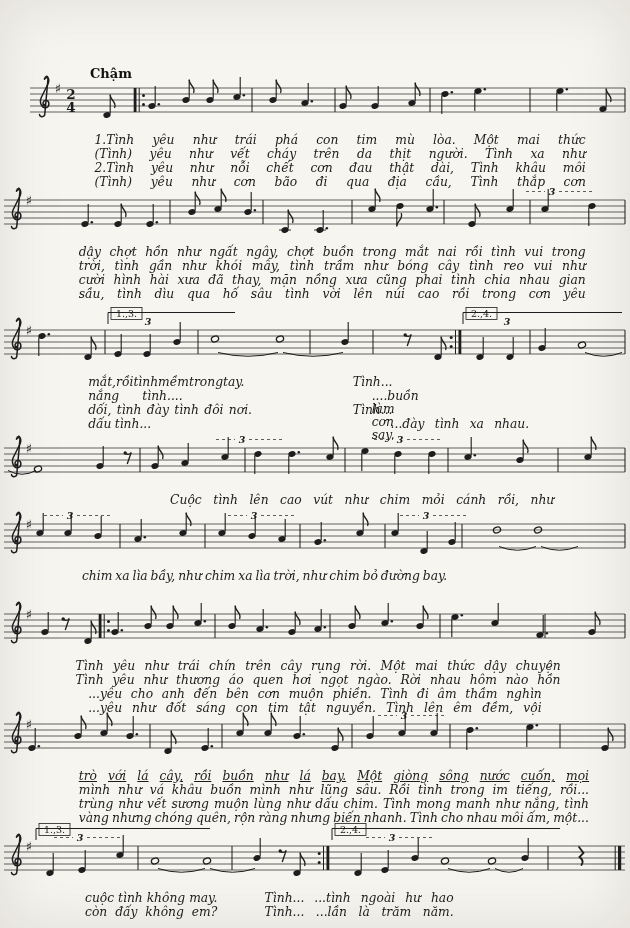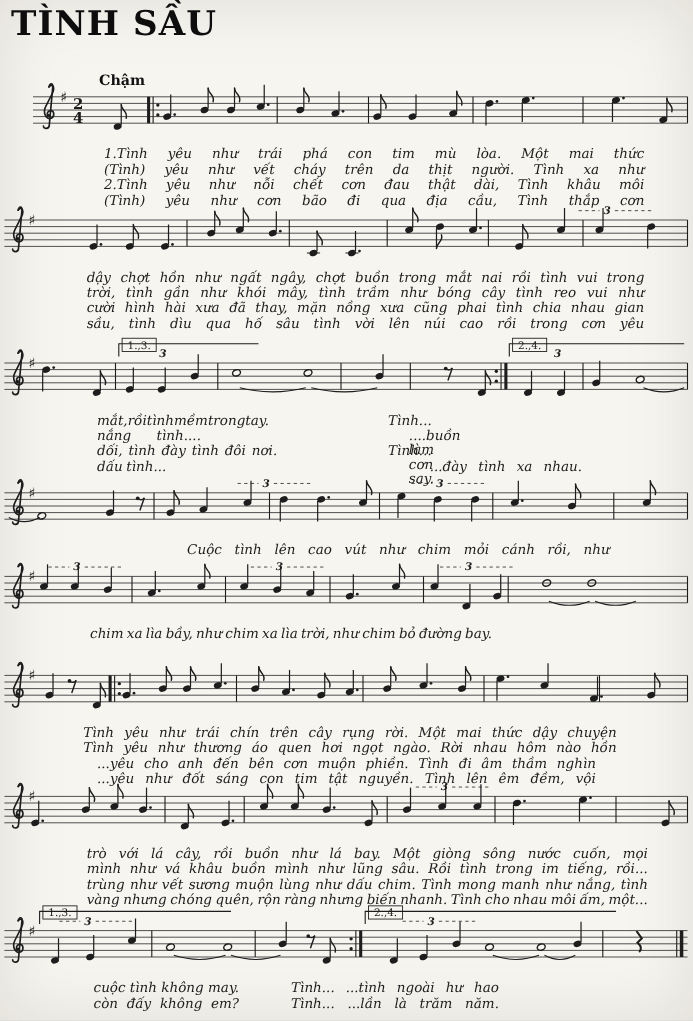--- a/index.html
+++ b/index.html
@@ -25,21 +25,20 @@
     position:absolute;top:0;display:flex;justify-content:space-between;
     font-style:italic;font-size:12.3px;line-height:13px;color:#1c1c1c;
     white-space:nowrap;
   }
   .seg span{display:inline-block;}
 </style>
 </head>
 <body>
 
 <div class="page">
-  <div class="title">TÌNH SẦU</div>
   <div class="tempo">Chậm</div>
   <div id="systems-root">
       <div class="system" style="top: 64px;">
         <svg width="630" height="70" viewBox="0 0 630 70">
           <line x1="30" y1="24" x2="625" y2="24" stroke="#3a3a3a" stroke-width="0.8"></line>
           <line x1="30" y1="30" x2="625" y2="30" stroke="#3a3a3a" stroke-width="0.8"></line>
           <line x1="30" y1="36" x2="625" y2="36" stroke="#3a3a3a" stroke-width="0.8"></line>
           <line x1="30" y1="42" x2="625" y2="42" stroke="#3a3a3a" stroke-width="0.8"></line>
           <line x1="30" y1="48" x2="625" y2="48" stroke="#3a3a3a" stroke-width="0.8"></line>
           <line x1="252" y1="24" x2="252" y2="48" stroke="#1d1d1d" stroke-width="1"></line>
@@ -1031,21 +1030,21 @@
             <circle cx="536.8" cy="25.2" r="1.25" fill="#1d1d1d"></circle>
           </g>
           <g>
             <ellipse cx="605" cy="48" rx="3.7" ry="2.8" transform="rotate(-20 605 48)" fill="#1d1d1d"></ellipse>
             <line x1="608.2" y1="46.5" x2="608.2" y2="28" stroke="#1d1d1d" stroke-width="1.1"></line>
             <path d="M 608.2 28 C 608.2 33.5 614.7 34.5 612.7 40.5" stroke="#1d1d1d" stroke-width="1.3" fill="none" stroke-linecap="round"></path>
           </g>
         </svg>
         <div class="lyrics">
           <div class="lyric-line">
-            <div class="seg" style="left: 12.5%; width: 81%;">
+            <div class="seg" style="left: 12.5%; width: 81%; text-decoration: underline;">
               <span>trò</span>
               <span>với</span>
               <span>lá</span>
               <span>cây,</span>
               <span>rồi</span>
               <span>buồn</span>
               <span>như</span>
               <span>lá</span>
               <span>bay.</span>
               <span>Một</span>

